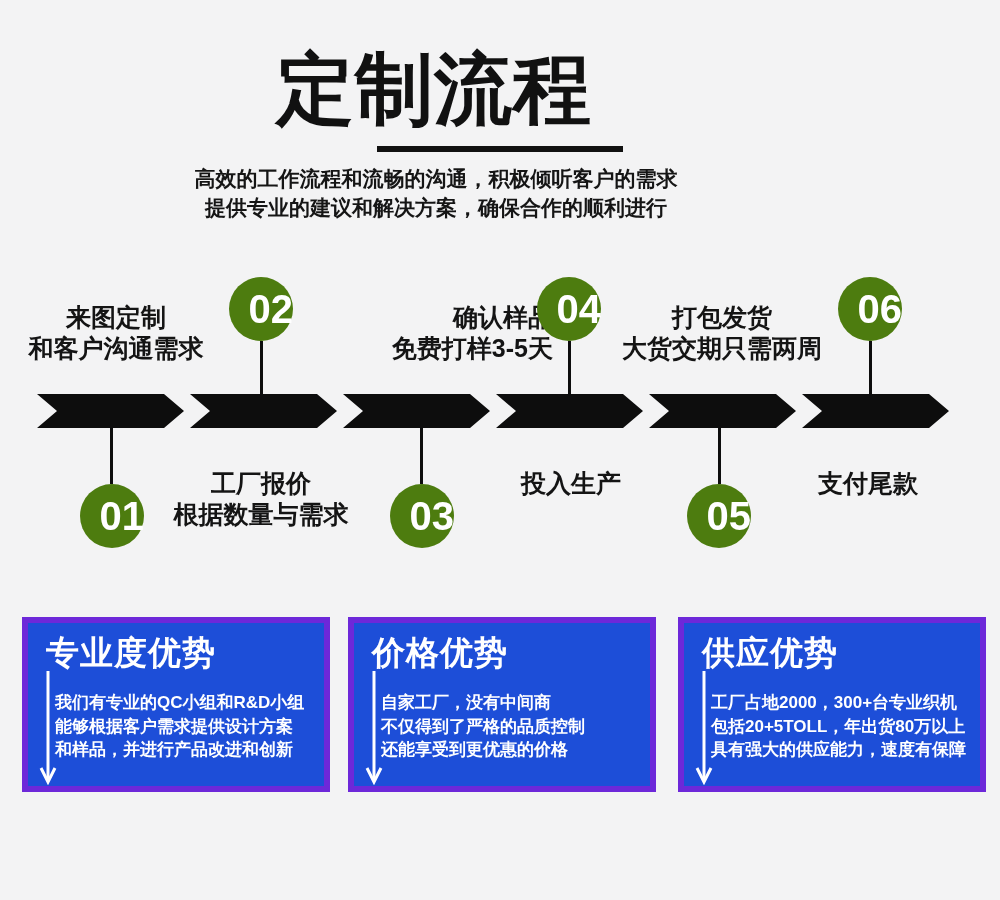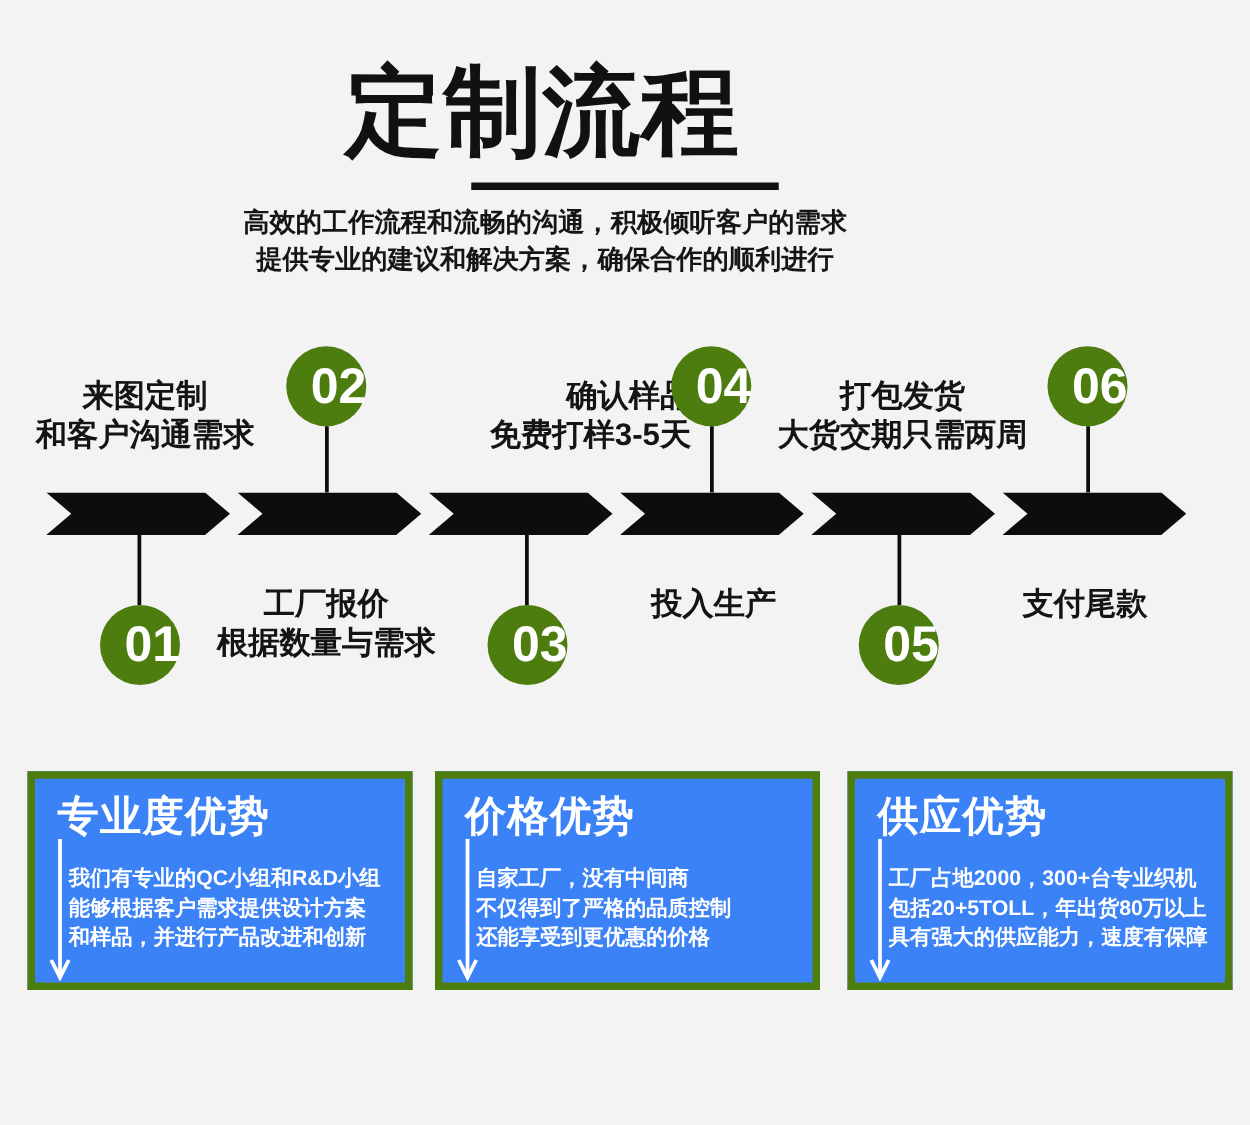--- a/index.html
+++ b/index.html
@@ -37,21 +37,21 @@
 
   
   .step-label{
     width:260px;text-align:center;
     font-size:25px;font-weight:700;line-height:31px;color:#141414;
   }
 
   
   .adv-box{
     top:617px;width:308px;height:175px;
-    background:#3b82f6;border:6px solid #4d7c0f;box-sizing:border-box;
+    background:#1d4ed8;border:6px solid #6d28d9;box-sizing:border-box;
   }
   .adv-title{
     position:absolute;left:18px;top:8px;
     font-size:33px;font-weight:800;color:#fff;letter-spacing:1px;
   }
   .adv-arrow{position:absolute;left:10px;top:48px;}
   .adv-body{
     position:absolute;left:27px;top:68px;right:22px;
     font-size:17px;font-weight:700;line-height:23.5px;color:#fff;
   }

